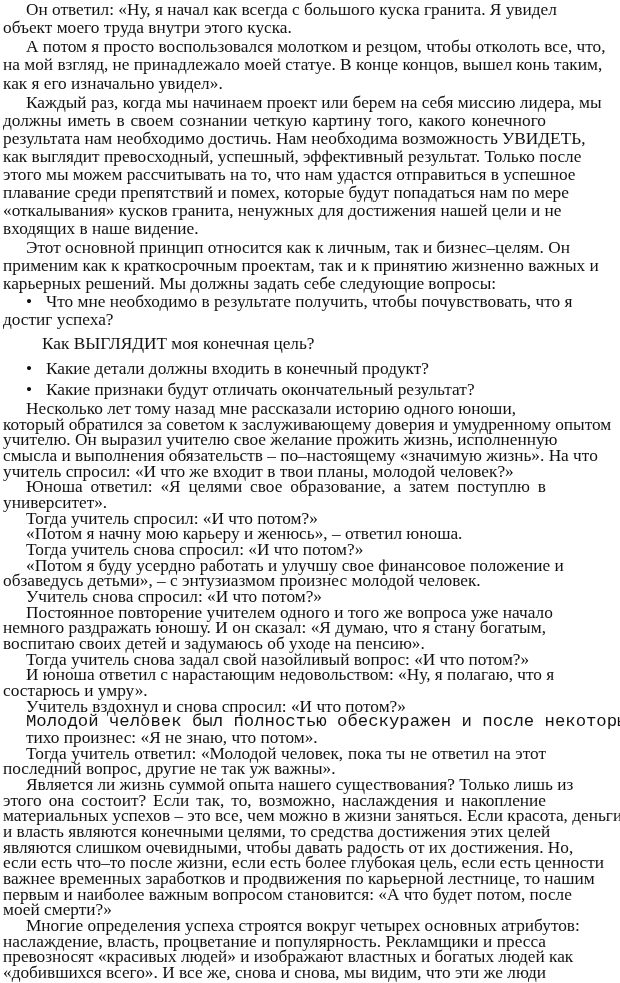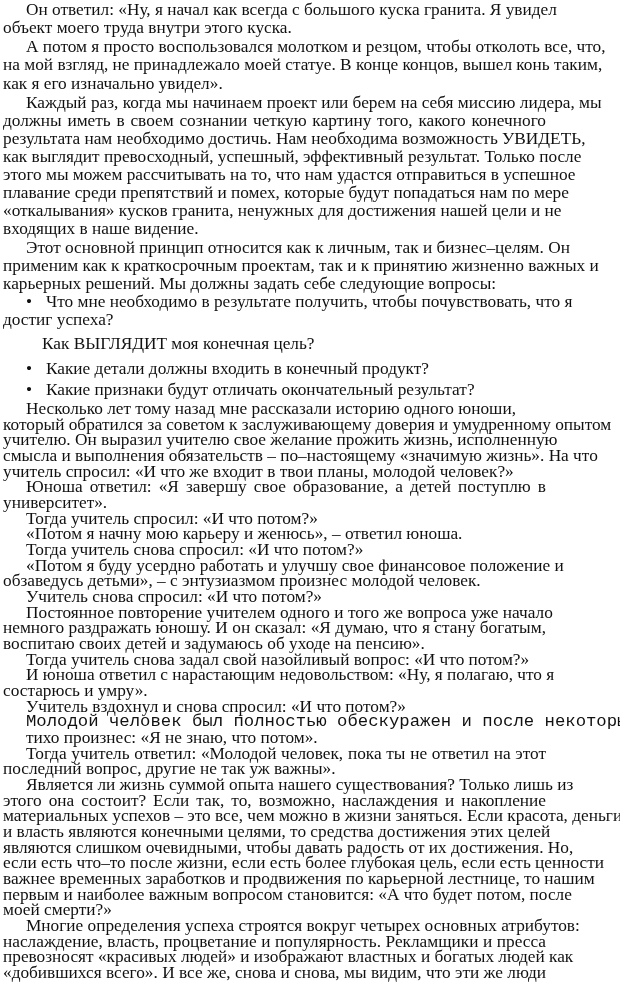--- a/index.html
+++ b/index.html
@@ -44,21 +44,21 @@
     <div class="line ind" style="top: 292px;"><span class="bullet-mark">•</span><span>Что мне необходимо в результате получить, чтобы почувствовать, что я</span></div>
     <div class="line last" style="top: 310px;"><span>достиг успеха?</span></div>
     <div class="line last ind2" style="top: 334px;"><span>Как ВЫГЛЯДИТ моя конечная цель?</span></div>
     <div class="line last ind" style="top: 359px;"><span class="bullet-mark">•</span><span>Какие детали должны входить в конечный продукт?</span></div>
     <div class="line last ind" style="top: 380px;"><span class="bullet-mark">•</span><span>Какие признаки будут отличать окончательный результат?</span></div>
     <div class="line last ind" style="top: 399px;"><span>Несколько лет тому назад мне рассказали историю одного юноши,</span></div>
     <div class="line" style="top: 415px;"><span>который обратился за советом к заслуживающему доверия и умудренному опытом</span></div>
     <div class="line" style="top: 430px;"><span>учителю. Он выразил учителю свое желание прожить жизнь, исполненную</span></div>
     <div class="line" style="top: 446px;"><span>смысла и выполнения обязательств – по–настоящему «значимую жизнь». На что</span></div>
     <div class="line last" style="top: 462px;"><span>учитель спросил: «И что же входит в твои планы, молодой человек?»</span></div>
-    <div class="line ind" style="top: 477px;"><span>Юноша ответил: «Я завершу свое образование, а детей поступлю в</span></div>
+    <div class="line ind" style="top: 477px;"><span>Юноша ответил: «Я целями свое образование, а затем поступлю в</span></div>
     <div class="line last" style="top: 493px;"><span>университет».</span></div>
     <div class="line last ind" style="top: 509px;"><span>Тогда учитель спросил: «И что потом?»</span></div>
     <div class="line last ind" style="top: 524px;"><span>«Потом я начну мою карьеру и женюсь», – ответил юноша.</span></div>
     <div class="line last ind" style="top: 540px;"><span>Тогда учитель снова спросил: «И что потом?»</span></div>
     <div class="line ind" style="top: 556px;"><span>«Потом я буду усердно работать и улучшу свое финансовое положение и</span></div>
     <div class="line last" style="top: 571px;"><span>обзаведусь детьми», – с энтузиазмом произнес молодой человек.</span></div>
     <div class="line ind" style="top: 603px;"><span>Постоянное повторение учителем одного и того же вопроса уже начало</span></div>
     <div class="line last ind" style="top: 587px;"><span>Учитель снова спросил: «И что потом?»</span></div>
     <div class="line" style="top: 618px;"><span>немного раздражать юношу. И он сказал: «Я думаю, что я стану богатым,</span></div>
     <div class="line last" style="top: 634px;"><span>воспитаю своих детей и задумаюсь об уходе на пенсию».</span></div>

